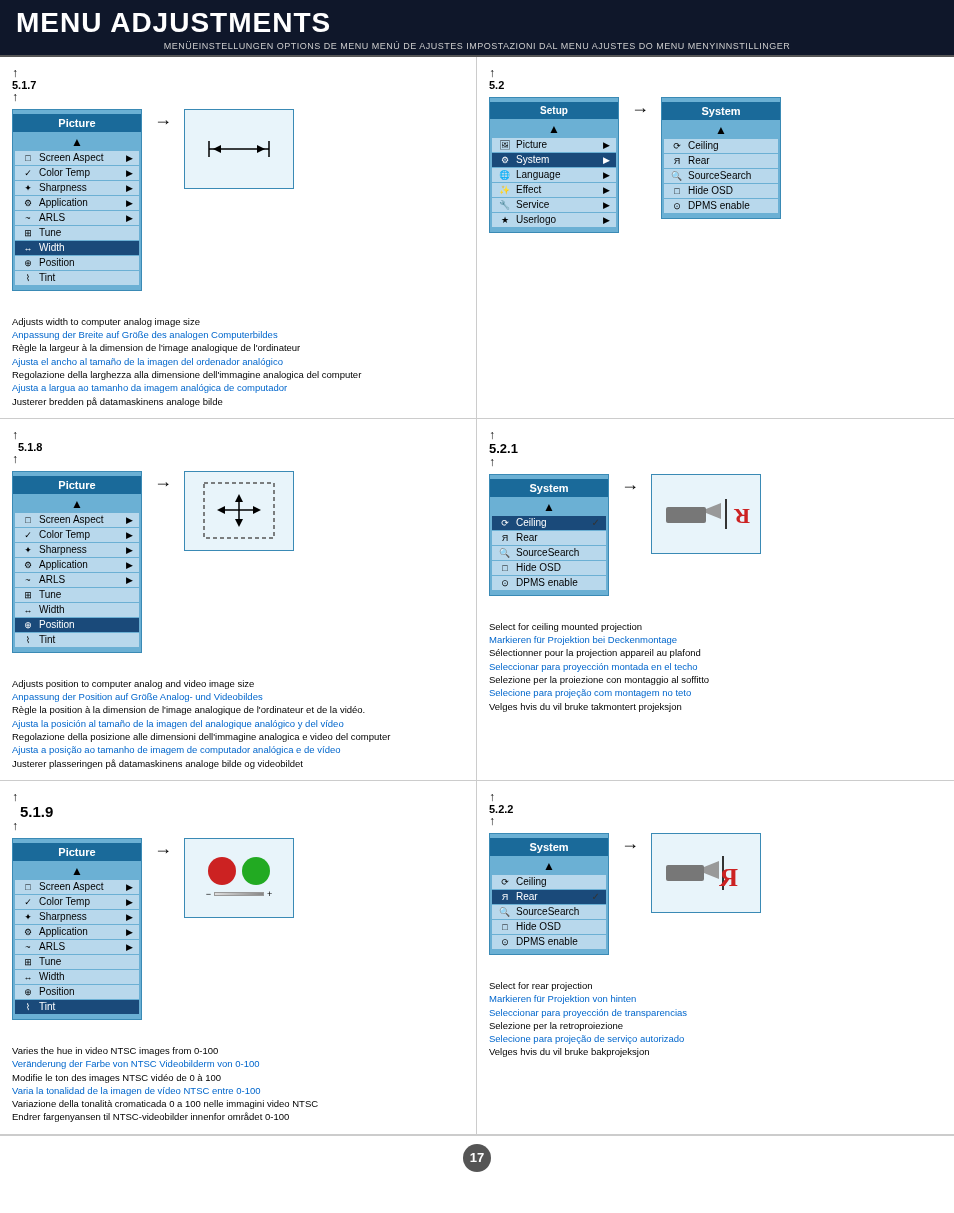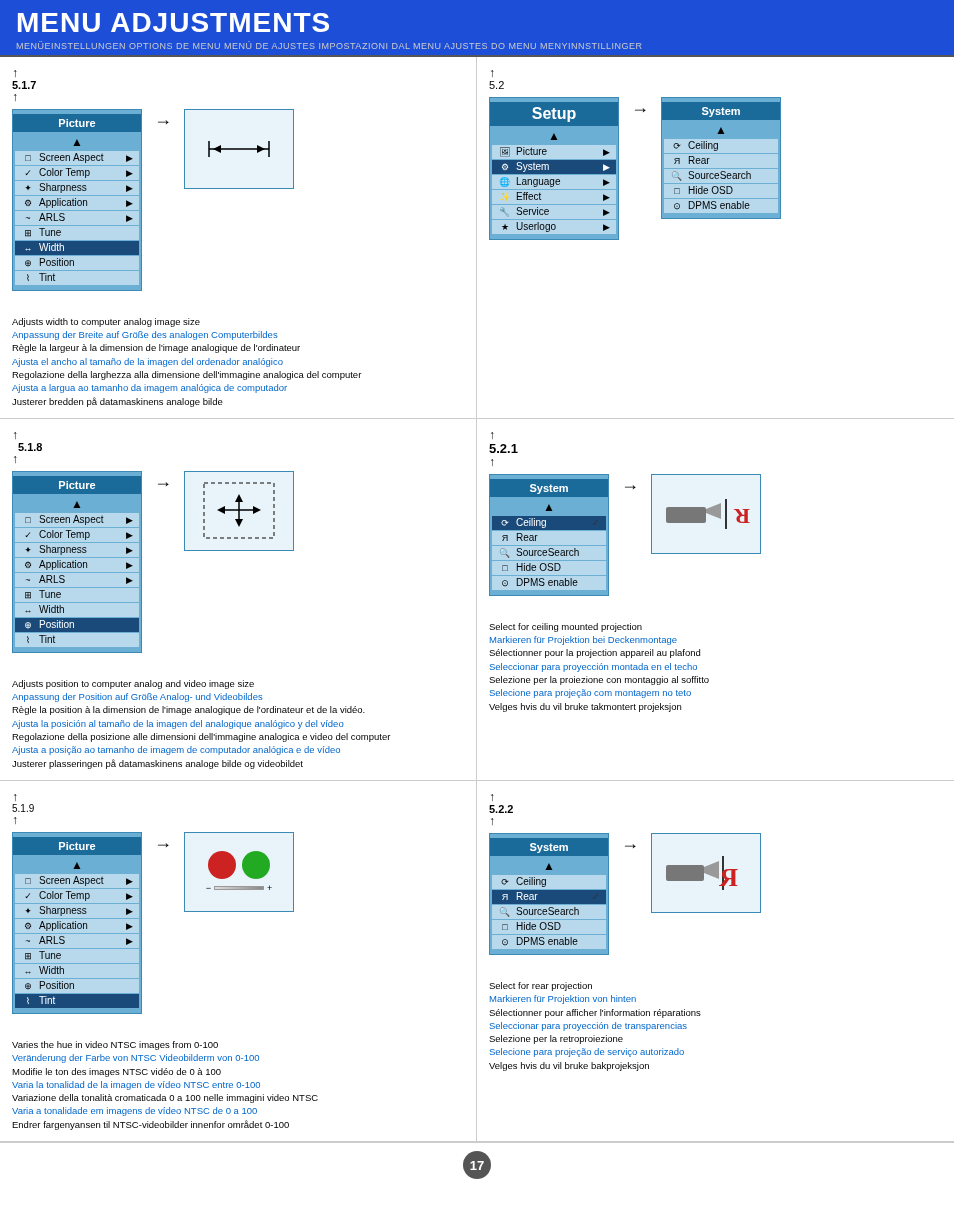--- a/index.html
+++ b/index.html
@@ -7,35 +7,36 @@
       font-family: Arial, Helvetica, sans-serif;
       background: #fff;
       width: 954px;
       min-height: 1213px;
       color: #000;
       font-size: 11px;
     }
 
     
     .header {
-      background: #1d4ed8;
+      background: #0f172a;
       padding: 8px 16px 4px 16px;
     }
     .header h1 {
       font-size: 28px;
       font-weight: 900;
       color: #fff;
       letter-spacing: 1px;
       line-height: 1.1;
     }
     .header .subtitle {
       font-size: 9px;
       color: #ccc;
       letter-spacing: 0.5px;
       margin-top: 2px;
+      text-align: center;
     }
 
     
     .main-grid {
       display: grid;
       grid-template-columns: 1fr 1fr;
       border-top: 2px solid #555;
     }
 
     .section {
@@ -208,21 +209,21 @@
     
     .setup-panel {
       background: #6bb0d4;
       border: 1px solid #3a8ab5;
       width: 130px;
       padding: 4px 0;
     }
     .setup-panel-title {
       background: #1a6a9a;
       color: #fff;
-      font-size: 16px;
+      font-size: 10px;
       font-weight: bold;
       text-align: center;
       padding: 3px 0;
       margin-bottom: 2px;
     }
 
     
     .sys-right-panel {
       background: #6bb0d4;
       border: 1px solid #3a8ab5;
@@ -358,21 +359,21 @@
       <div class="desc-line">Regolazione della larghezza alla dimensione dell'immagine analogica del computer</div>
       <div class="desc-line-blue">Ajusta a largua ao tamanho da imagem analógica de computador</div>
       <div class="desc-line">Justerer bredden på datamaskinens analoge bilde</div>
     </div>
   </div>
 
   <div class="section">
     <div class="section-header">
       <div class="section-num-box">
         <span class="up-arrow-small">↑</span>
-        <span style="font-weight:normal;font-size:11px;">5.2</span>
+        <span style="font-weight:bold;font-size:11px;">5.2</span>
       </div>
     </div>
     <div class="section-content">
 
       <div class="setup-panel">
         <div class="setup-panel-title">Setup</div>
         <div class="menu-up-arrow">▲</div>
         <div class="menu-item">
           <span class="menu-item-icon">🖼</span>
           Picture<span class="menu-item-arrow">▶</span>
@@ -569,21 +570,21 @@
       <div class="desc-line">Selezione per la proiezione con montaggio al soffitto</div>
       <div class="desc-line-blue">Selecione para projeção com montagem no teto</div>
       <div class="desc-line">Velges hvis du vil bruke takmontert projeksjon</div>
     </div>
   </div>
 
   <div class="section">
     <div class="section-header">
       <div class="section-num-box">
         <span class="up-arrow-small">↑</span>
-        <span style="font-weight:normal;font-size:10px;">5.1.9</span>
+        <span style="font-weight:bold;font-size:15px;margin-left:8px;">5.1.9</span>
         <span class="up-arrow-small">↑</span>
       </div>
     </div>
     <div class="section-content">
       <div class="menu-panel">
         <div class="menu-panel-title">Picture</div>
         <div class="menu-up-arrow">▲</div>
         <div class="menu-item">
           <span class="menu-item-icon">□</span>
           Screen Aspect<span class="menu-item-arrow">▶</span>
@@ -638,21 +639,20 @@
         </div>
       </div>
     </div>
 
     <div class="desc-area">
       <div class="desc-line">Varies the hue in video NTSC images from 0-100</div>
       <div class="desc-line-blue">Veränderung der Farbe von NTSC Videobilderm von 0-100</div>
       <div class="desc-line">Modifie le ton des images NTSC vidéo de 0 à 100</div>
       <div class="desc-line-blue">Varia la tonalidad de la imagen de vídeo NTSC entre 0-100</div>
       <div class="desc-line">Variazione della tonalità cromaticada 0 a 100 nelle immagini video NTSC</div>
-      <div class="desc-line-blue">Varia a tonalidade em imagens de vídeo NTSC de 0 a 100</div>
       <div class="desc-line">Endrer fargenyansen til NTSC-videobilder innenfor området 0-100</div>
     </div>
   </div>
 
   <div class="section" style="border-right:none;">
     <div class="section-header">
       <div class="section-num-box">
         <span class="up-arrow-small">↑</span>
         <span style="font-weight:bold;font-size:11px;">5.2.2</span>
         <span class="up-arrow-small">↑</span>
@@ -697,21 +697,20 @@
 
             <text x="68" y="48" font-size="26" font-weight="900" font-family="serif" fill="#cc2222" transform="scale(-1,1) translate(-145,0)">R</text>
           </svg>
         </div>
       </div>
     </div>
 
     <div class="desc-area">
       <div class="desc-line">Select for rear projection</div>
       <div class="desc-line-blue">Markieren für Projektion von hinten</div>
-      <div class="desc-line">Sélectionner pour afficher l'information réparations</div>
       <div class="desc-line-blue">Seleccionar para proyección de transparencias</div>
       <div class="desc-line">Selezione per la retroproiezione</div>
       <div class="desc-line-blue">Selecione para projeção de serviço autorizado</div>
       <div class="desc-line">Velges hvis du vil bruke bakprojeksjon</div>
     </div>
   </div>
 
 </div>
 
 <div class="footer">

